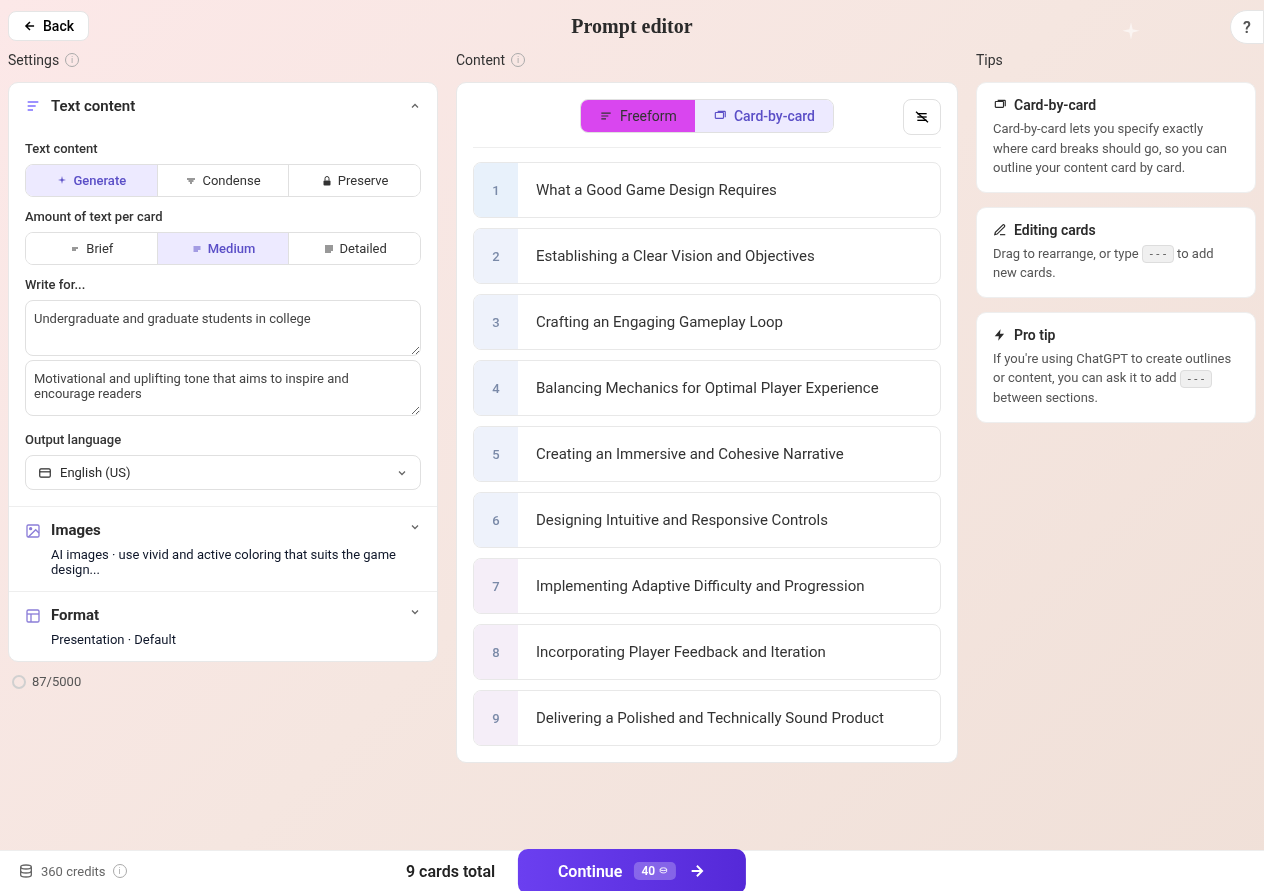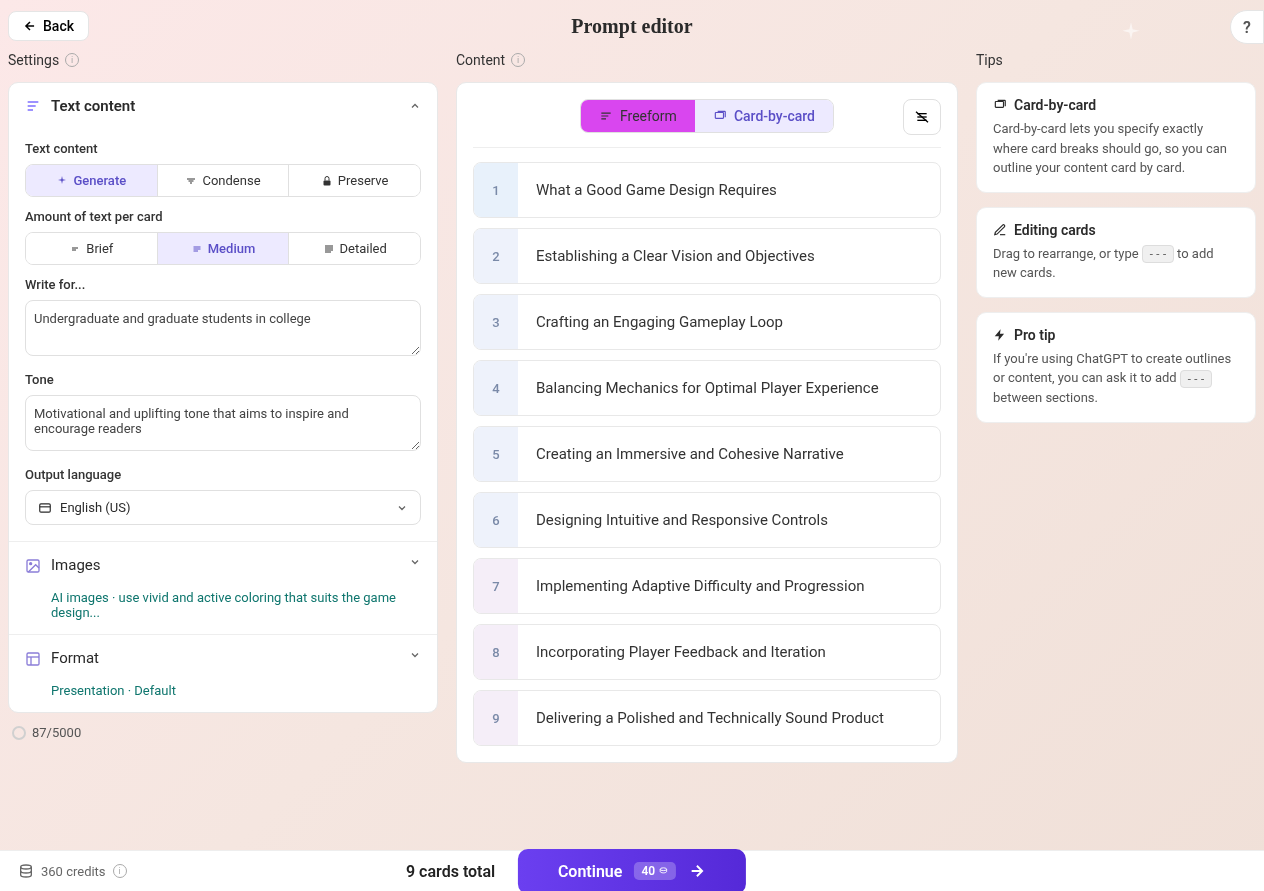--- a/index.html
+++ b/index.html
@@ -25,22 +25,22 @@
 .btn-group{display:flex;border:1px solid #e0e0e0;border-radius:8px;overflow:hidden}
 .btn-group button{flex:1;background:#fff;border:none;border-right:1px solid #e0e0e0;padding:8px 10px;font-size:13px;display:flex;align-items:center;justify-content:center;gap:5px;cursor:pointer;color:#333}
 .btn-group button:last-child{border-right:none}
 .btn-group button.active{background:#edeaff;color:#5b4fc7;font-weight:500}
 textarea{width:100%;border:1px solid #e0e0e0;border-radius:8px;padding:10px 8px;font-size:13px;font-family:inherit;resize:vertical;color:#444;min-height:56px}
 .select{width:100%;border:1px solid #e0e0e0;border-radius:8px;padding:9px 12px;font-size:13px;display:flex;align-items:center;gap:8px;cursor:pointer;background:#fff}
 .select .chev{margin-left:auto}
 .collapsed-section{border-top:1px solid #eee;padding:14px 16px;display:flex;gap:10px;align-items:flex-start;cursor:pointer}
 .collapsed-section .icon{color:#888;font-size:14px;margin-top:2px}
 .collapsed-section .info{flex:1}
-.collapsed-section .title{font-weight:400;font-size:15px}
-.collapsed-section .sub{font-size:13px;color:#0f766e;margin-top:16px}
+.collapsed-section .title{font-weight:700;font-size:15px}
+.collapsed-section .sub{font-size:13px;color:#0f172a;margin-top:8px}
 .counter{display:flex;align-items:center;gap:6px;padding:12px 4px;font-size:13px;color:#555}
 .counter .ring{width:14px;height:14px;border:2px solid #d0d0d0;border-radius:50%}
 .content-panel{background:#fff;border:1px solid #e8e8e8;border-radius:10px;padding:16px}
 .tab-row{display:flex;justify-content:center;gap:0;border-bottom:1px solid #eee;padding-bottom:14px;position:relative}
 .tab-group{display:flex;border:1px solid #e0e0e0;border-radius:8px;overflow:hidden}
 .tab-group button{background:#d946ef;border:none;padding:8px 18px;font-size:14px;display:flex;align-items:center;gap:7px;cursor:pointer;color:#333}
 .tab-group button.active{background:#edeaff;color:#5b4fc7;font-weight:500}
 .collapse-btn{position:absolute;right:0;top:0;width:38px;height:36px;border:1px solid #e0e0e0;border-radius:8px;background:#fff;display:flex;align-items:center;justify-content:center;cursor:pointer}
 .cards{display:flex;flex-direction:column;gap:10px;margin-top:14px}
 .card{display:flex;border:1px solid #e8e8e8;border-radius:8px;overflow:hidden;cursor:pointer}
@@ -167,21 +167,20 @@
                   <line x1="4" y1="18" x2="16" y2="18"></line>
                 </svg>
               </span>
             <span>Detailed</span>
           </button>
         </div>
 
         <div class="field-label">Write for...</div>
         <textarea style="">Undergraduate and graduate students in college</textarea>
 
-        <div class="field-label">Tone</div>
         <textarea style="">Motivational and uplifting tone that aims to inspire and encourage readers</textarea>
 
         <div class="field-label">Output language</div>
         <div class="select">
           <span>
               <svg width="14" height="14" viewBox="0 0 24 24" fill="none" stroke="currentColor" stroke-width="2">
                 <rect x="3" y="5" width="18" height="14" rx="2"></rect>
                 <line x1="3" y1="10" x2="21" y2="10"></line>
               </svg>
             </span>

